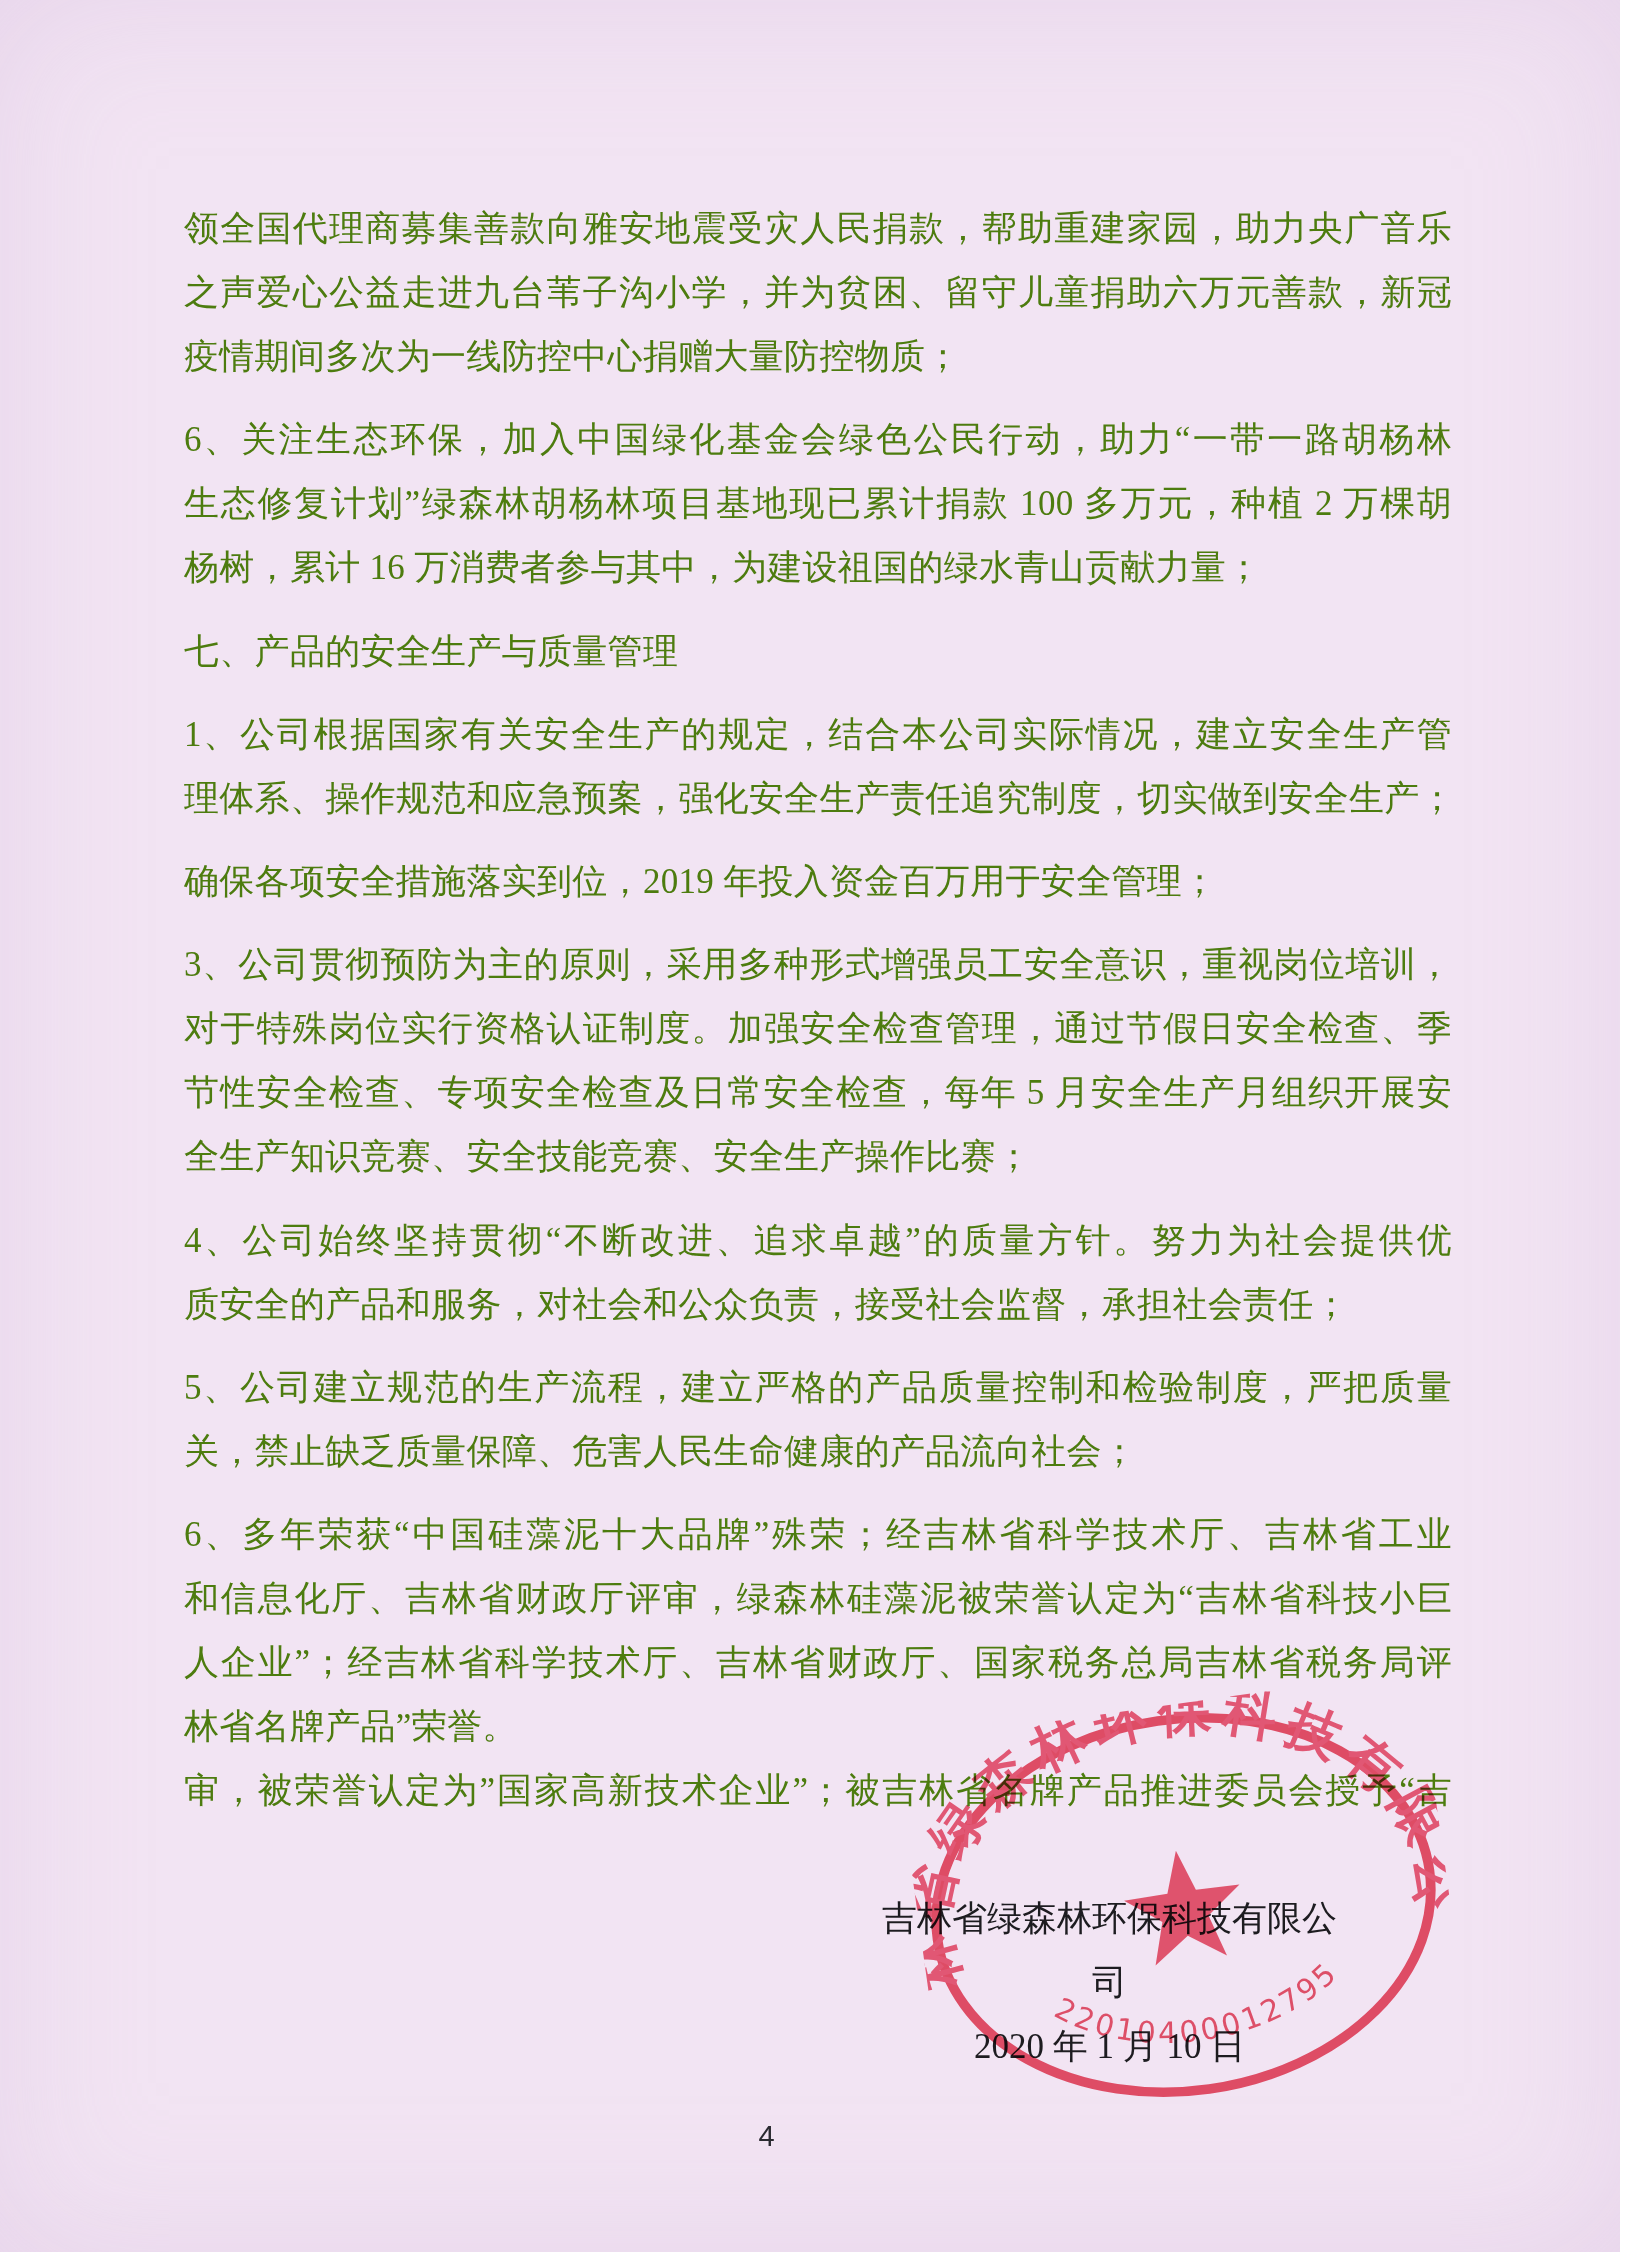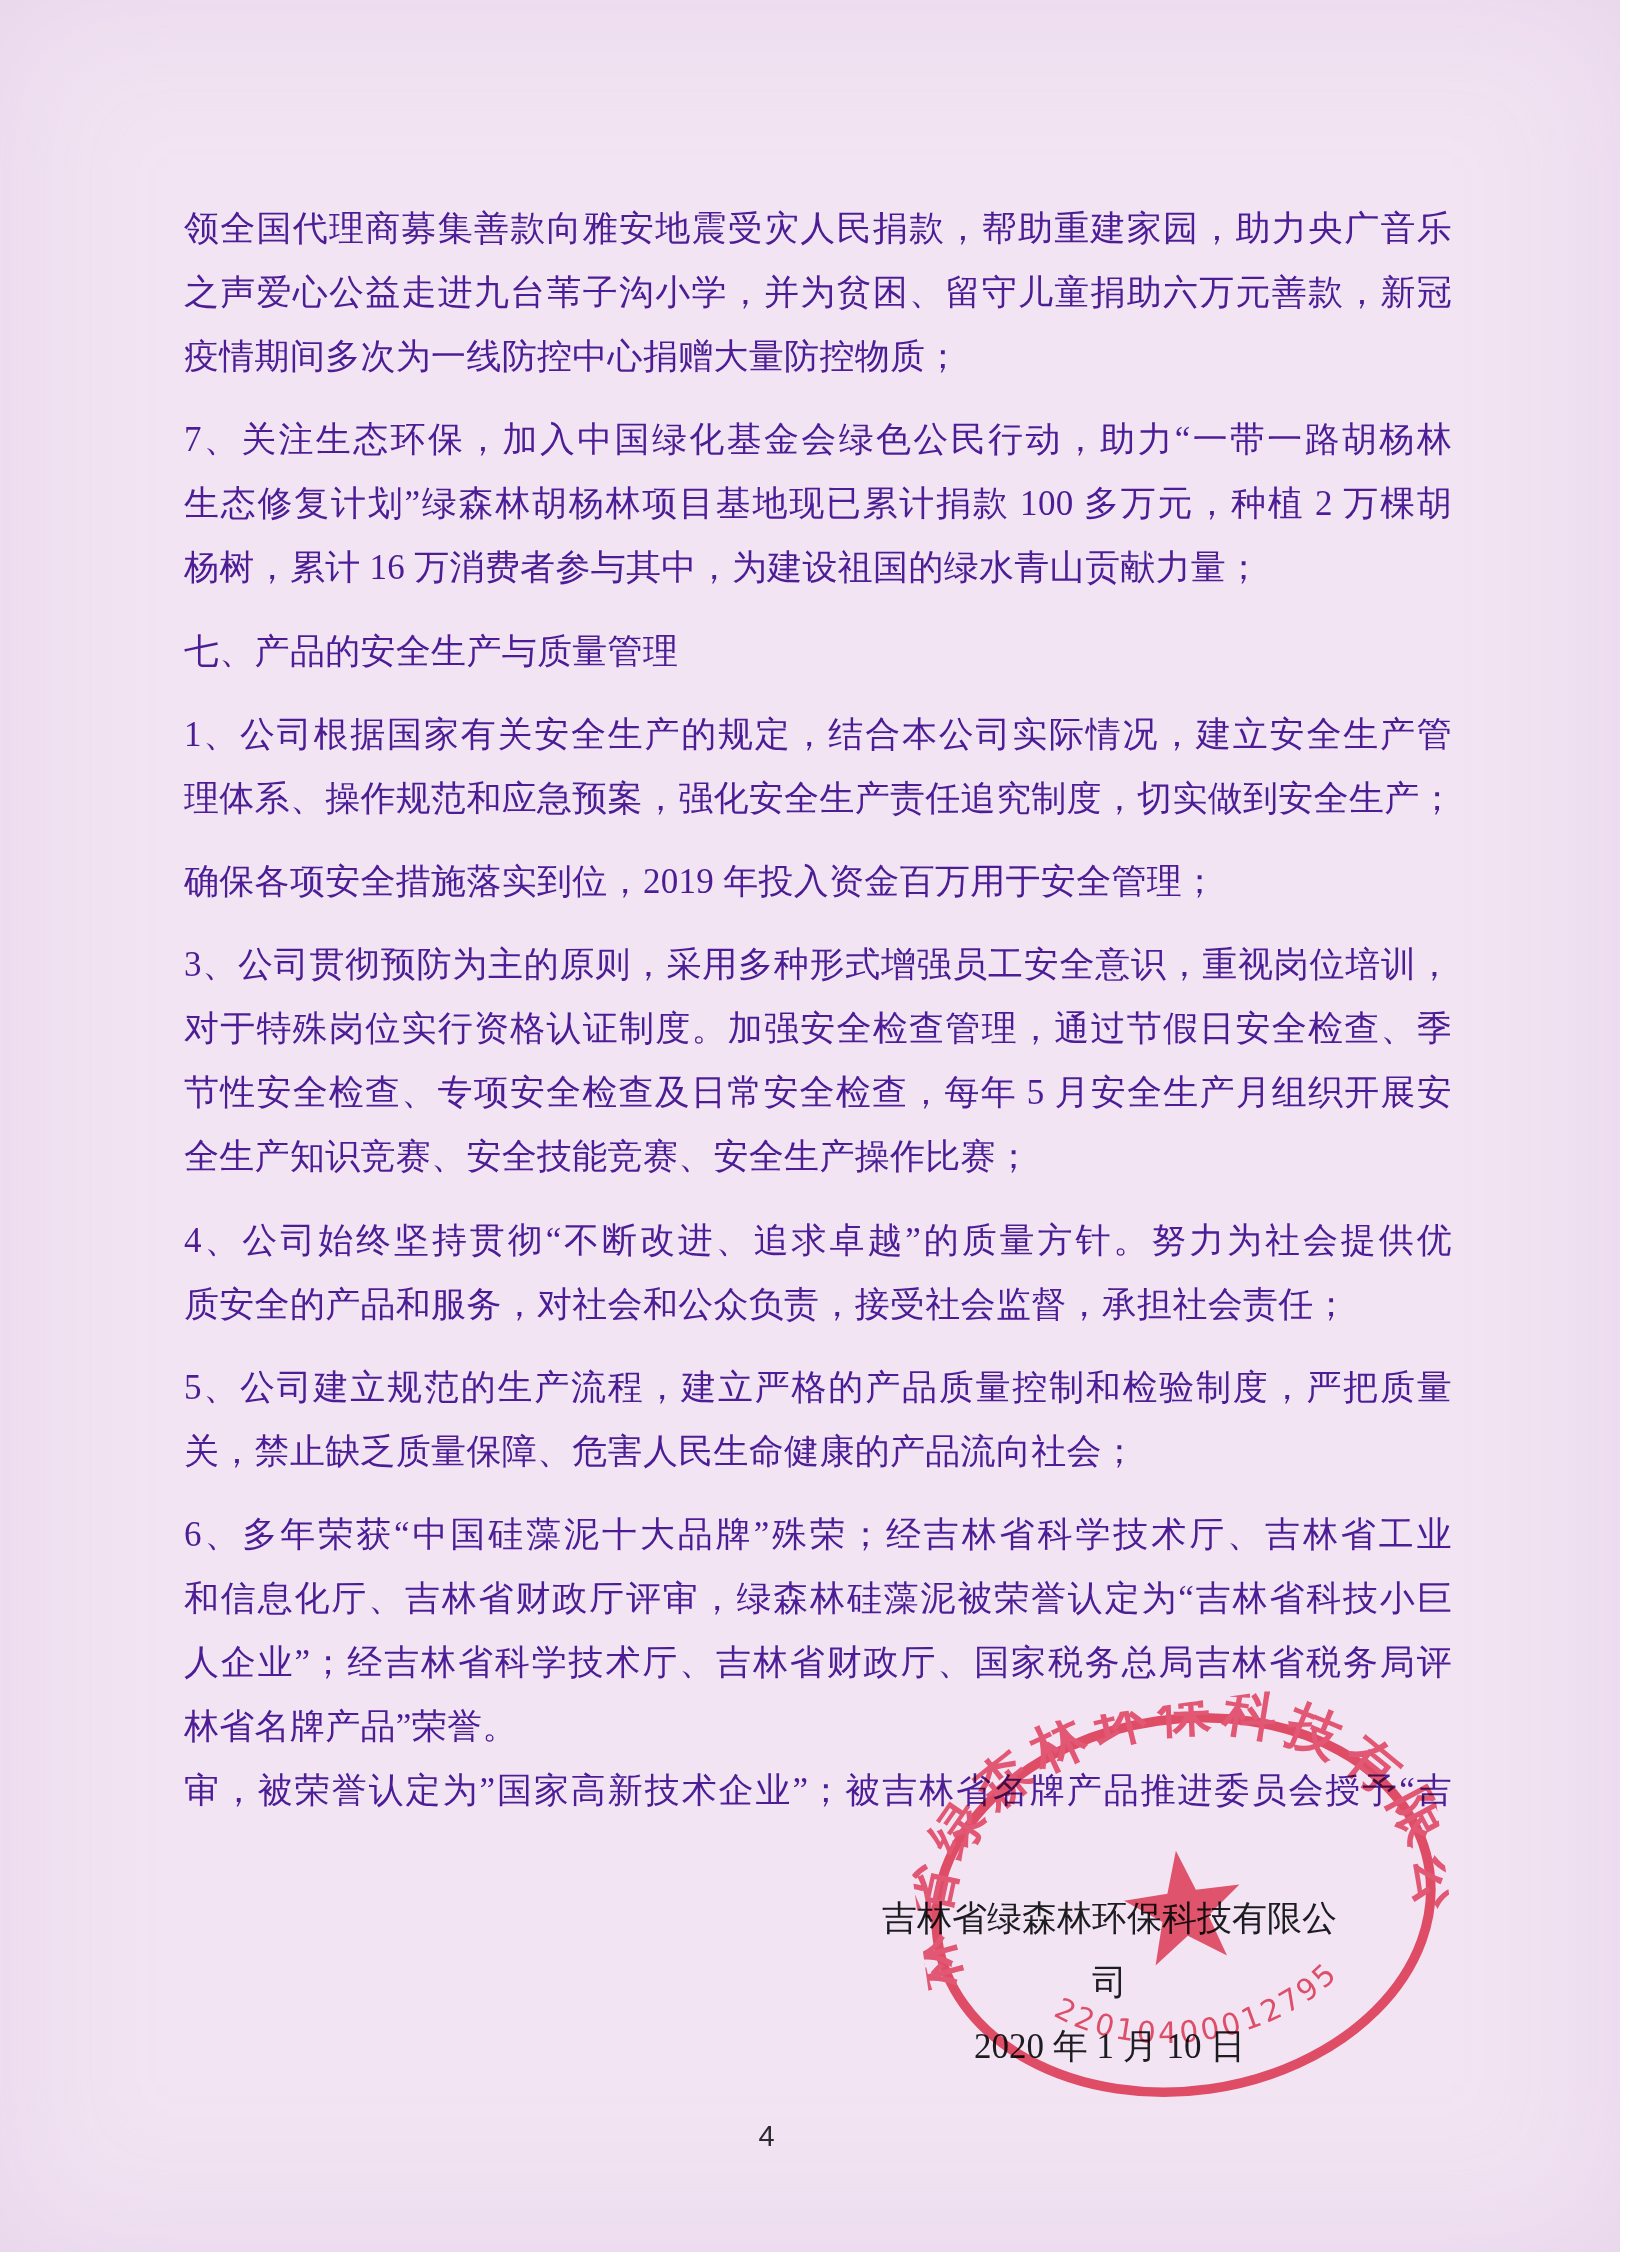--- a/index.html
+++ b/index.html
@@ -7,21 +7,21 @@
     position:relative;width:1630px;height:2261px;background:#ffffff;overflow:hidden;
     font-family:"Liberation Serif","DejaVu Serif",serif;
   }
   .sheet{
     position:absolute;left:0;top:0;width:1620px;height:2252px;
     background:#f2e4f3;
     box-shadow:inset 0 0 142px rgba(214,186,222,0.38);
   }
   .body-text{
     position:absolute;left:184px;top:197px;width:1268px;
-    font-size:35px;color:#4c1d95;
+    font-size:35px;color:#4d7c0f;
   }
   .block + .block{margin-top:19.3px;}
   .line{
     height:64px;line-height:64px;letter-spacing:0.3px;white-space:nowrap;
   }
   .line.fill{
     white-space:normal;text-align:justify;text-align-last:justify;text-justify:inter-character;
   }
   .signature{
     position:absolute;left:872px;top:1887px;width:475px;
@@ -53,21 +53,21 @@
 <div id="screen">
   <div class="sheet">
 
     <div class="body-text">
         <div class="block">
           <div class="line fill">领全国代理商募集善款向雅安地震受灾人民捐款，帮助重建家园，助力央广音乐</div>
           <div class="line fill">之声爱心公益走进九台苇子沟小学，并为贫困、留守儿童捐助六万元善款，新冠</div>
           <div class="line">疫情期间多次为一线防控中心捐赠大量防控物质；</div>
         </div>
         <div class="block">
-          <div class="line fill">7、关注生态环保，加入中国绿化基金会绿色公民行动，助力“一带一路胡杨林</div>
+          <div class="line fill">6、关注生态环保，加入中国绿化基金会绿色公民行动，助力“一带一路胡杨林</div>
           <div class="line fill">生态修复计划”绿森林胡杨林项目基地现已累计捐款 100 多万元，种植 2 万棵胡</div>
           <div class="line">杨树，累计 16 万消费者参与其中，为建设祖国的绿水青山贡献力量；</div>
         </div>
         <div class="block">
           <div class="line">七、产品的安全生产与质量管理</div>
         </div>
         <div class="block">
           <div class="line fill">1、公司根据国家有关安全生产的规定，结合本公司实际情况，建立安全生产管</div>
           <div class="line">理体系、操作规范和应急预案，强化安全生产责任追究制度，切实做到安全生产；</div>
         </div>

